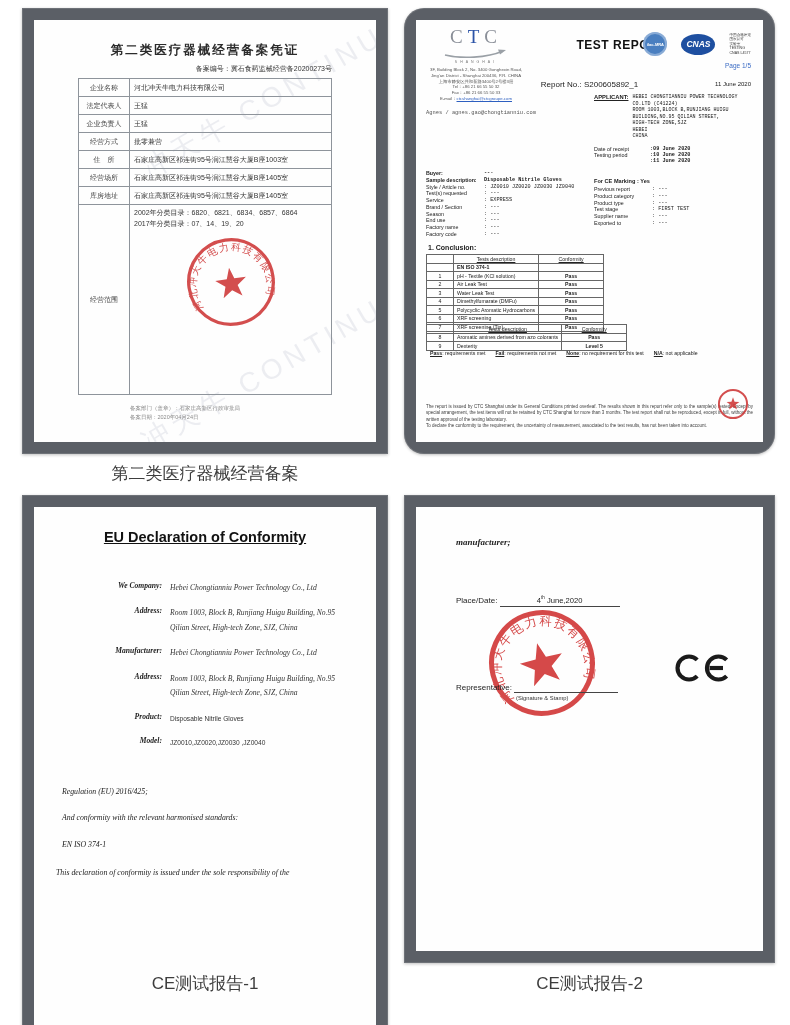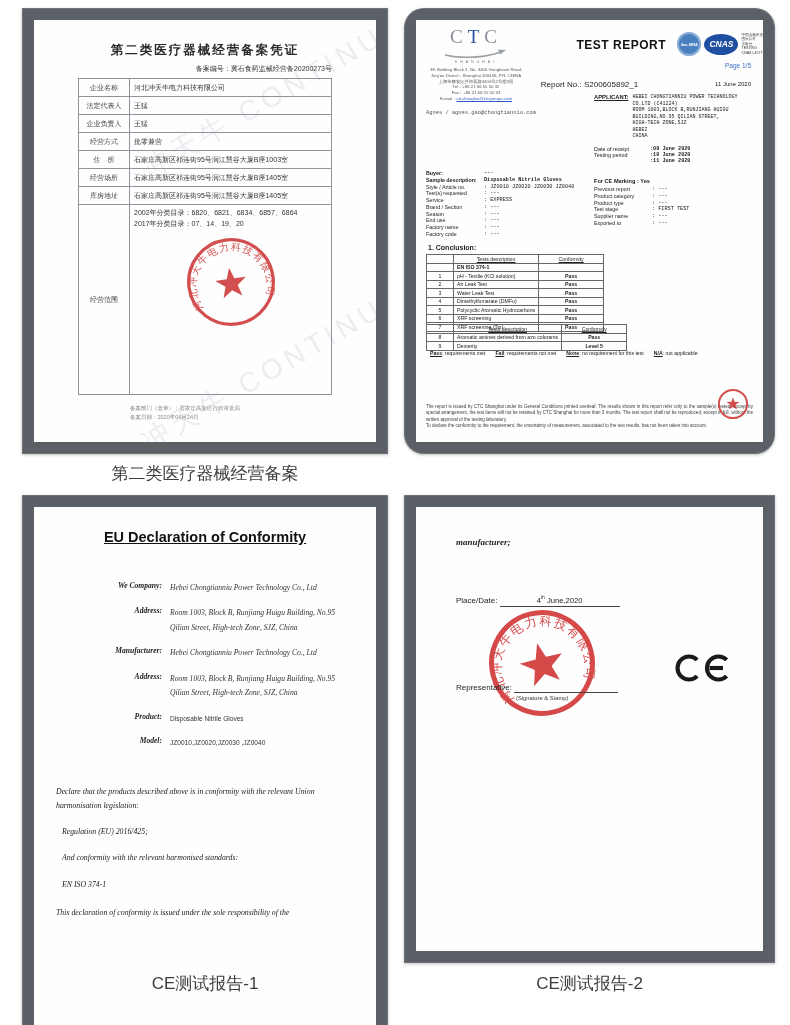--- a/index.html
+++ b/index.html
@@ -39,21 +39,21 @@
   
   .rp{font-size:6px;color:#222;}
   .r-ctc{position:absolute;top:6px;left:8px;width:104px;text-align:center;}
   .ctc-letters{font-size:19px;letter-spacing:5px;color:#8a8f98;font-family:"Liberation Serif",serif;}
   .ctc-letters .t{color:#2b53a7;}
   .ctc-sub{font-size:3.5px;letter-spacing:3px;color:#777;margin-top:1px;}
   .r-addr{margin-top:3px;font-size:4.3px;color:#555;line-height:1.35;}
   .r-email{color:#2d5fc0;text-decoration:underline;}
   .r-title{position:absolute;top:18px;left:120px;width:130px;text-align:right;
     font-size:12px;font-weight:bold;letter-spacing:.5px;color:#111;}
-  .r-logos{position:absolute;top:12px;right:0;display:flex;align-items:center;gap:3px;}
+  .r-logos{position:absolute;top:12px;right:12px;display:flex;align-items:center;gap:14px;}
   .ilac{width:24px;height:24px;border-radius:50%;background:#4a7fc0;color:#fff;display:flex;
     align-items:center;justify-content:center;font-size:4px;font-weight:bold;
     box-shadow:inset 0 0 0 2px rgba(255,255,255,.35);}
   .cnas{width:34px;height:21px;border-radius:50%;background:#1e4fa0;color:#fff;display:flex;
     align-items:center;justify-content:center;font-size:8.5px;font-weight:bold;font-style:italic;}
   .accred{font-size:3.6px;color:#333;line-height:1.25;}
   .r-page{position:absolute;top:42px;right:12px;color:#3a6bc4;font-size:6.5px;}
   .r-reportno{position:absolute;top:60px;left:0;right:0;text-align:center;font-size:8px;color:#222;}
   .r-date{position:absolute;top:61px;right:12px;font-size:6px;}
   .r-contact{position:absolute;top:90px;left:10px;font-size:5.4px;color:#555;
@@ -423,21 +423,20 @@
         <div class="e-frow">
             <span class="el">Product:</span>
             <span class="ev print">Disposable Nitrile Gloves</span>
           </div>
         <div class="e-frow">
             <span class="el">Model:</span>
             <span class="ev print">JZ0010,JZ0020,JZ0030 ,JZ0040</span>
           </div>
       </div>
       <div class="e-paras">
-        <p>Declare that the products described above is in conformity with the relevant Union harmonisation legislation:</p>
         <p class="ind">Regulation (EU) 2016/425;</p>
         <p class="ind">And conformity with the relevant harmonised standards:</p>
         <p class="ind">EN ISO 374-1</p>
         <p style="margin-top:14px;">This declaration of conformity is issued under the sole responsibility of the</p>
       </div>
     </div>
   </div>
 
   <div class="panel" id="p4">
     <div class="page">

